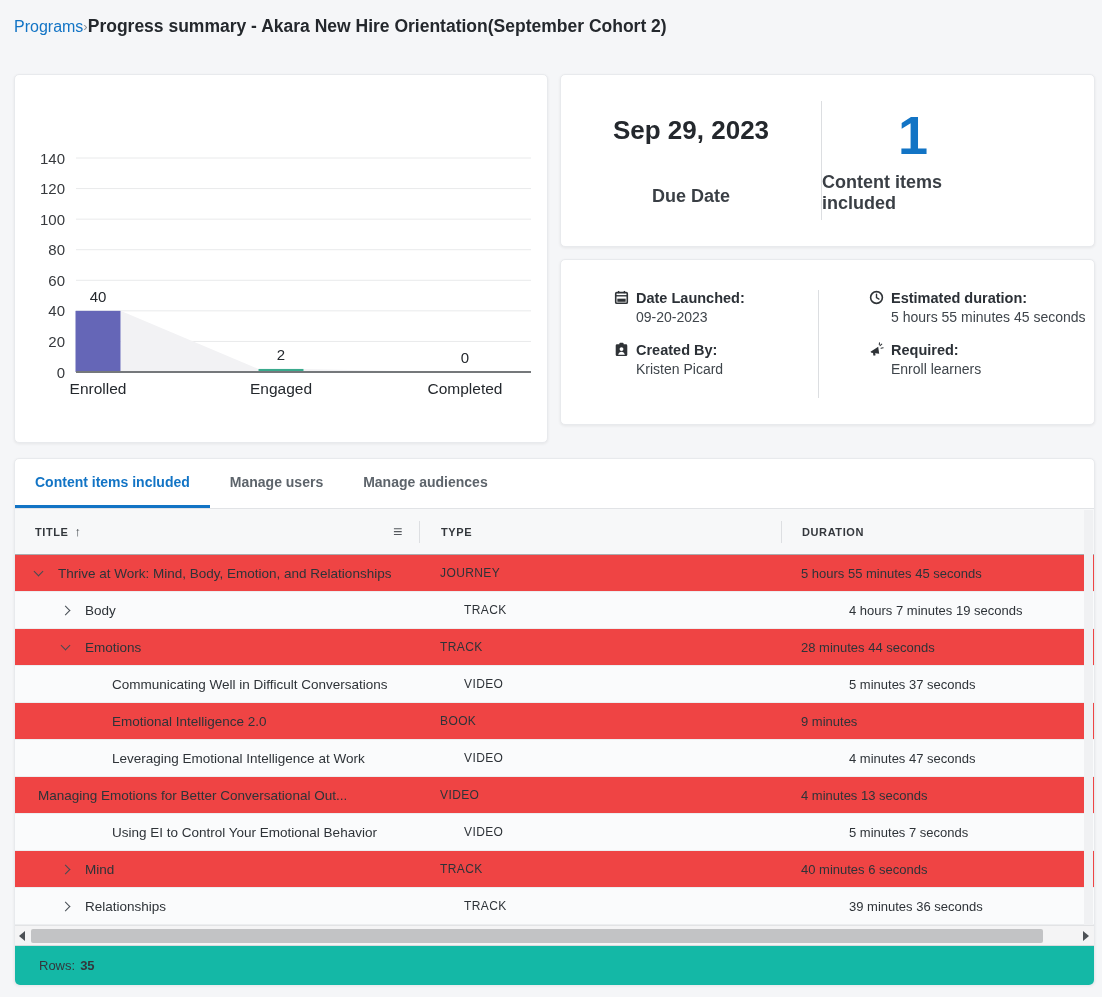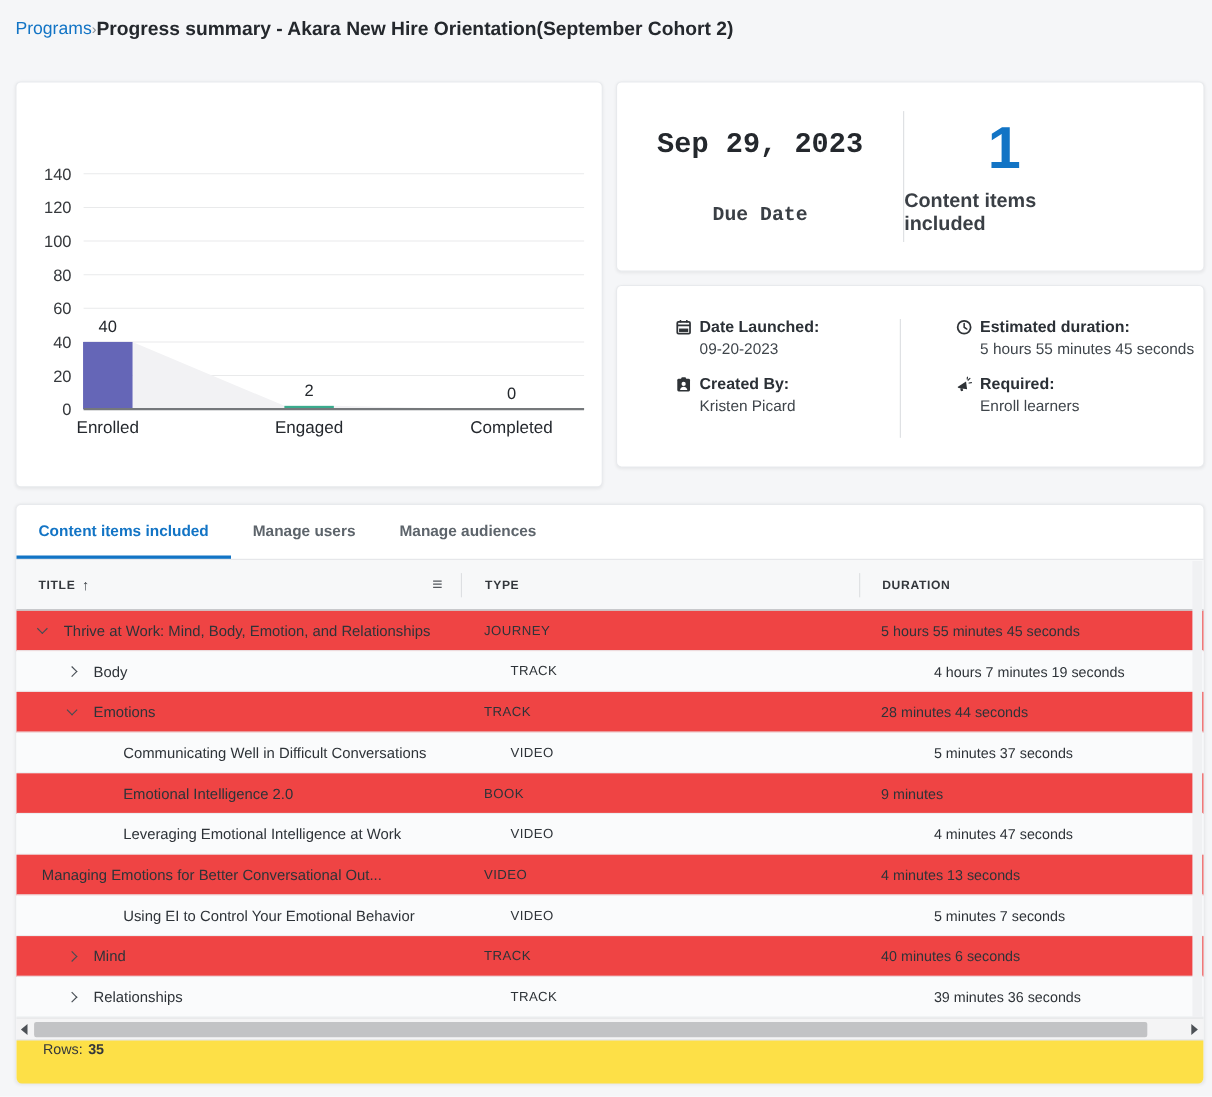--- a/index.html
+++ b/index.html
@@ -14,21 +14,21 @@
   .crumb-title { color:#24282d; font-size:17.5px; font-weight:700; }
 
   
   .card { position:absolute; background:#fff; border:1px solid #e8eaed; border-radius:5px;
           box-shadow:0 1px 3px rgba(27,31,35,.07); }
   .chart-card { left:14px; top:74px; width:534px; height:369px; }
   .due-card   { left:560px; top:74px; width:535px; height:173px; display:flex; }
   .details-card { left:560px; top:259px; width:535px; height:166px; }
 
   
-  .due-left  { width:260px; display:flex; flex-direction:column; align-items:center; justify-content:center; gap:40px;font-family:Liberation Mono, monospace; }
+  .due-left  { width:260px; display:flex; flex-direction:column; align-items:center; justify-content:center; gap:40px; }
   .due-right { flex:1; display:flex; flex-direction:column; align-items:center; justify-content:center; gap:10px; padding-right:90px; }
   .vdivider  { width:1px; background:#dcdee1; margin:26px 0; }
   .due-date-value { font-size:26px; font-weight:700; color:#24282d; }
   .stat-label { font-size:18px; font-weight:700; color:#3a3f45; }
   .count-value { font-size:54px; font-weight:700; color:#1274c5; line-height:1; }
 
   
   .details-col { position:absolute; top:30px; display:flex; flex-direction:column; gap:17px; }
   .details-col.left  { left:53px; }
   .details-col.right { left:308px; }
@@ -67,22 +67,22 @@
 
   
   .vscroll { position:absolute; right:1px; top:51px; width:9px; height:415px; background:#f0f1f3; }
   .hscroll { position:absolute; left:0; top:466px; width:100%; height:21px; background:#f4f4f5;
              border-top:1px solid #e2e3e5; border-bottom:1px solid #dadbdd; }
   .hthumb { position:absolute; left:16px; top:3px; width:1012px; height:14px; background:#c2c3c5; border-radius:2px; }
   .scroll-arrow { position:absolute; top:5px; width:0; height:0; border-top:5px solid transparent; border-bottom:5px solid transparent; }
   .scroll-arrow.left  { left:4px;  border-right:6px solid #4d5156; }
   .scroll-arrow.right { right:5px; border-left:6px solid #4d5156; }
 
-  .tfooter { position:absolute; left:0; top:487px; width:100%; height:39px; display:flex; align-items:flex-start;
-             padding-left:24px; font-size:13px; color:#33373c; background:#fde047; border-radius:0 0 5px 5px; }
+  .tfooter { position:absolute; left:0; top:487px; width:100%; height:39px; display:flex; align-items:center;
+             padding-left:24px; font-size:13px; color:#33373c; background:#14b8a6; border-radius:0 0 5px 5px; }
   .rows-count { font-weight:700; margin-left:5px; }
 </style>
 </head>
 <body>
 
 <div class="page">
 
   <div class="breadcrumb">
     <span class="crumb-link">Programs</span>
     <span class="crumb-sep">›</span>

